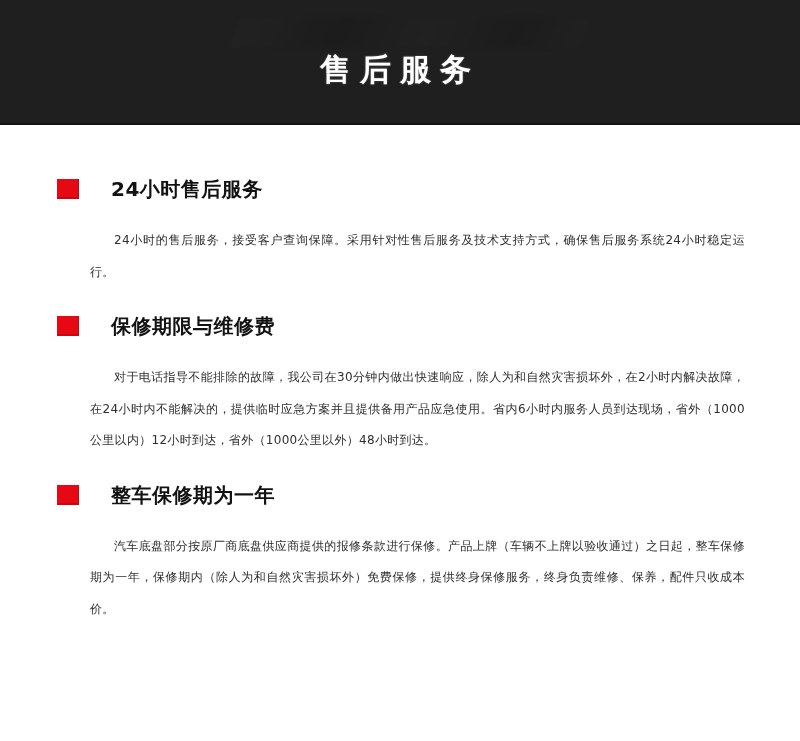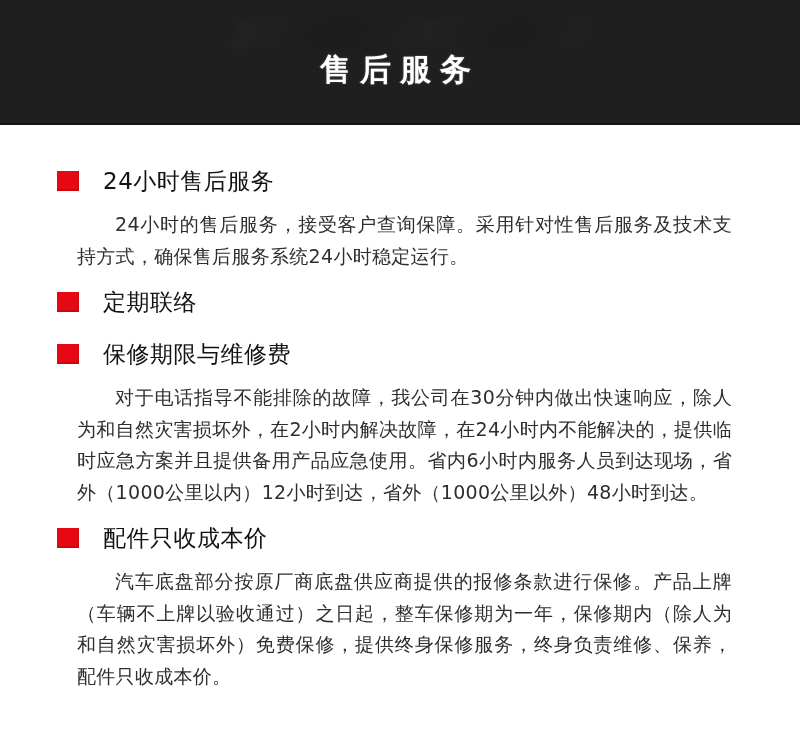--- a/index.html
+++ b/index.html
@@ -70,31 +70,31 @@
   }
   .bullet {
     width: 22px;
     height: 20px;
     background: #e60914;
     margin-right: 16px;
     flex: 0 0 auto;
     box-shadow: inset -1px -2px 0 rgba(0,0,0,0.12);
   }
   .sec-title {
-    margin: 8px;
-    font-size: 23px;
-    font-weight: normal;
+    margin: 16px;
+    font-size: 20px;
+    font-weight: bold;
     color: #121212;
     letter-spacing: 0.5px;
     line-height: 28px;
   }
   .para {
-    margin: 0 0 0 20px;
+    margin: 0 0 0 33px;
     width: 655px;
-    font-size: 19px;
+    font-size: 12px;
     line-height: 31.5px;
     color: #2e2e2e;
     text-align: justify;
     text-indent: 2em;
     letter-spacing: 0.3px;
   }
 </style>
 </head>
 <body>
 
@@ -109,36 +109,32 @@
 
     <section class="sec">
       <div class="sec-head">
         <span class="bullet"></span>
         <h2 class="sec-title">24小时售后服务</h2>
       </div>
       <p class="para">24小时的售后服务，接受客户查询保障。采用针对性售后服务及技术支持方式，确保售后服务系统24小时稳定运行。</p>
     </section>
 
     <section class="sec">
-      <div class="sec-head">
-        <span class="bullet"></span>
-        <h2 class="sec-title">定期联络</h2>
-      </div>
     </section>
 
     <section class="sec">
       <div class="sec-head">
         <span class="bullet"></span>
         <h2 class="sec-title">保修期限与维修费</h2>
       </div>
       <p class="para">对于电话指导不能排除的故障，我公司在30分钟内做出快速响应，除人为和自然灾害损坏外，在2小时内解决故障，在24小时内不能解决的，提供临时应急方案并且提供备用产品应急使用。省内6小时内服务人员到达现场，省外（1000公里以内）12小时到达，省外（1000公里以外）48小时到达。</p>
     </section>
 
     <section class="sec">
       <div class="sec-head">
         <span class="bullet"></span>
-        <h2 class="sec-title">配件只收成本价</h2>
+        <h2 class="sec-title">整车保修期为一年</h2>
       </div>
       <p class="para">汽车底盘部分按原厂商底盘供应商提供的报修条款进行保修。产品上牌（车辆不上牌以验收通过）之日起，整车保修期为一年，保修期内（除人为和自然灾害损坏外）免费保修，提供终身保修服务，终身负责维修、保养，配件只收成本价。</p>
     </section>
 
   </main>
 </div>
 
 </body></html>

